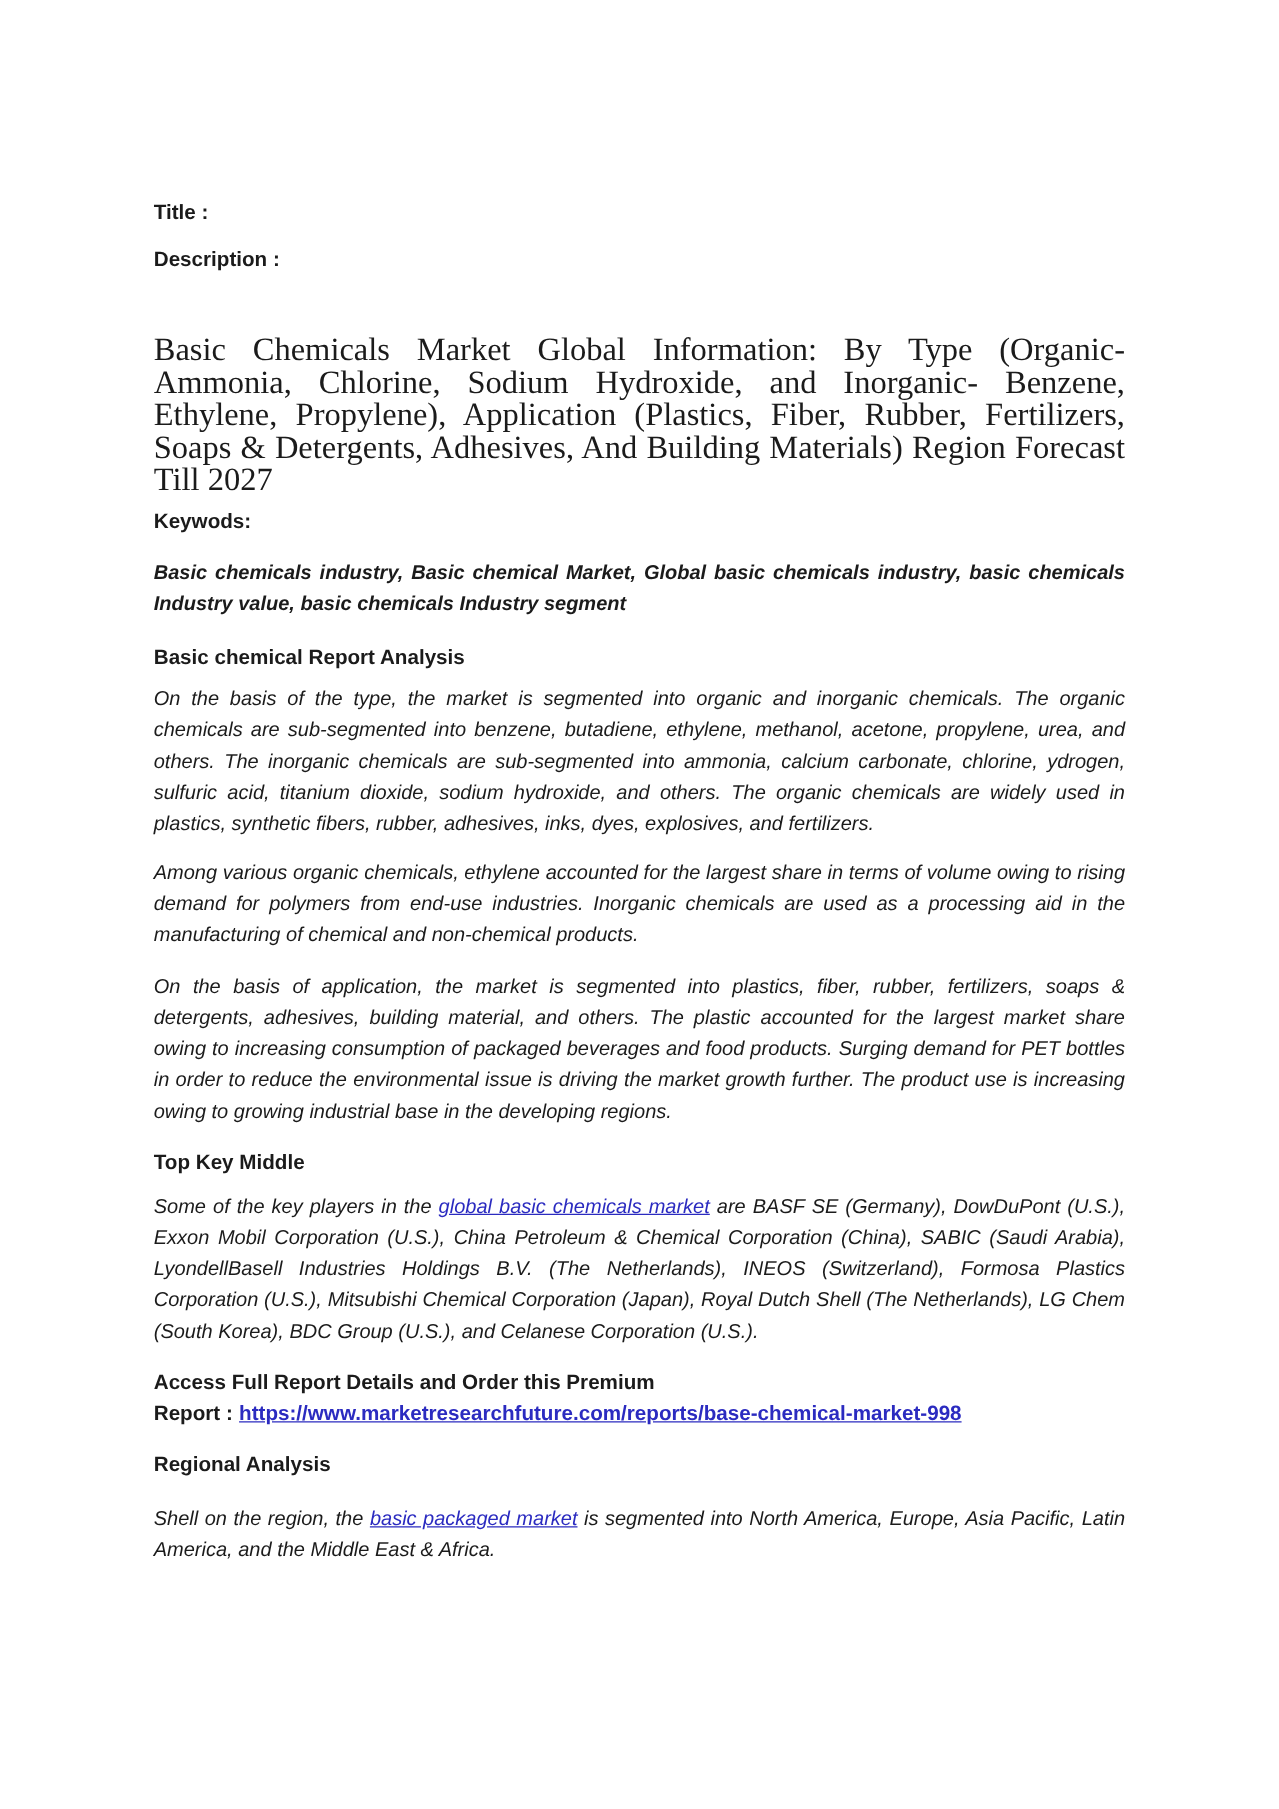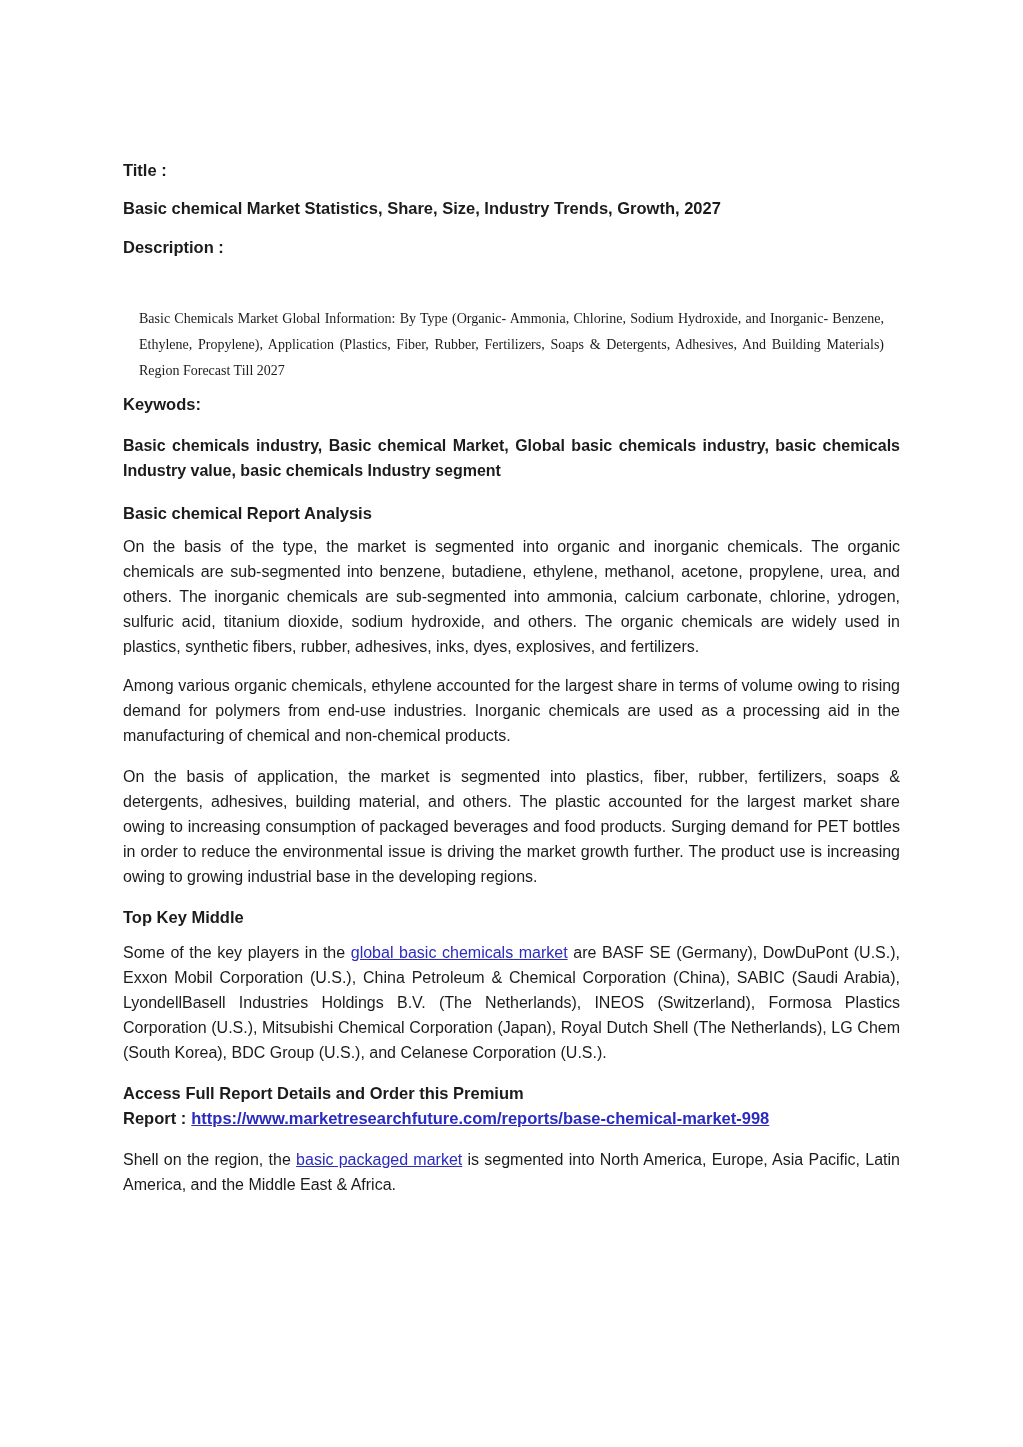--- a/index.html
+++ b/index.html
@@ -28,27 +28,28 @@
     font-size: 16.5px;
     line-height: 25px;
     margin: 0;
     text-align: left;
   }
   .body-p {
     font-size: 16px;
     line-height: 25px;
     margin: 0;
     text-align: justify;
+    font-style: italic;
   }
   .bold-p { font-weight: bold; }
   .serif-p {
     font-family: "Liberation Serif", serif;
-    font-size: 14px;
+    font-size: 26px;
     line-height: 26px;
-    margin: 16px;
+    margin: 0;
     text-align: justify;
   }
   a.link {
     color: var(--link-color);
     text-decoration: underline;
     cursor: pointer;
   }
   a.link.bold-link { font-weight: bold; margin-left: 5px; text-decoration: underline; }
 
   .mb8  { margin-bottom: 8px; }
@@ -61,21 +62,20 @@
   .mb46 { margin-bottom: 46px; }
 </style>
 </head>
 <body>
 
 <div class="page">
   <div class="content">
 
     <p class="h mb13">Title :</p>
 
-    <p class="h mb14">Basic chemical Market Statistics, Share, Size, Industry Trends, Growth, 2027</p>
 
     <p class="h mb46">Description :</p>
 
     <p class="serif-p mb8">Basic Chemicals Market Global Information: By Type (Organic- Ammonia, Chlorine, Sodium Hydroxide, and Inorganic- Benzene, Ethylene, Propylene), Application (Plastics, Fiber, Rubber, Fertilizers, Soaps &amp; Detergents, Adhesives, And Building Materials) Region Forecast Till 2027</p>
 
     <p class="h mb16">Keywods:</p>
 
     <p class="body-p bold-p mb18">Basic chemicals industry, Basic chemical Market, Global basic chemicals industry, basic chemicals Industry value, basic chemicals Industry segment</p>
 
     <p class="h mb8">Basic chemical Report Analysis</p>
@@ -85,17 +85,18 @@
     <p class="body-p mb16">Among various organic chemicals, ethylene accounted for the largest share in terms of volume owing to rising demand for polymers from end-use industries. Inorganic chemicals are used as a processing aid in the manufacturing of chemical and non-chemical products.</p>
 
     <p class="body-p mb16">On the basis of application, the market is segmented into plastics, fiber, rubber, fertilizers, soaps &amp; detergents, adhesives, building material, and others. The plastic accounted for the largest market share owing to increasing consumption of packaged beverages and food products. Surging demand for PET bottles in order to reduce the environmental issue is driving the market growth further. The product use is increasing owing to growing industrial base in the developing regions.</p>
 
     <p class="h mb10">Top Key Middle</p>
 
     <p class="body-p mb16"><span>Some of the key players in the </span><a class="link">global basic chemicals market</a><span> are BASF SE (Germany), DowDuPont (U.S.), Exxon Mobil Corporation (U.S.), China Petroleum &amp; Chemical Corporation (China), SABIC (Saudi Arabia), LyondellBasell Industries Holdings B.V. (The Netherlands), INEOS (Switzerland), Formosa Plastics Corporation (U.S.), Mitsubishi Chemical Corporation (Japan), Royal Dutch Shell (The Netherlands), LG Chem (South Korea), BDC Group (U.S.), and Celanese Corporation (U.S.).</span></p>
 
     <p class="h mb20"><span>Access Full Report Details and Order this Premium</span><br><span>Report :</span><a class="link bold-link">https://www.marketresearchfuture.com/reports/base-chemical-market-998</a></p>
 
+    <p class="h mb18">Regional Analysis</p>
 
     <p class="body-p"><span>Shell on the region, the </span><a class="link">basic packaged market</a><span> is segmented into North America, Europe, Asia Pacific, Latin America, and the Middle East &amp; Africa.</span></p>
 
   </div>
 </div>
 
 </body></html>

